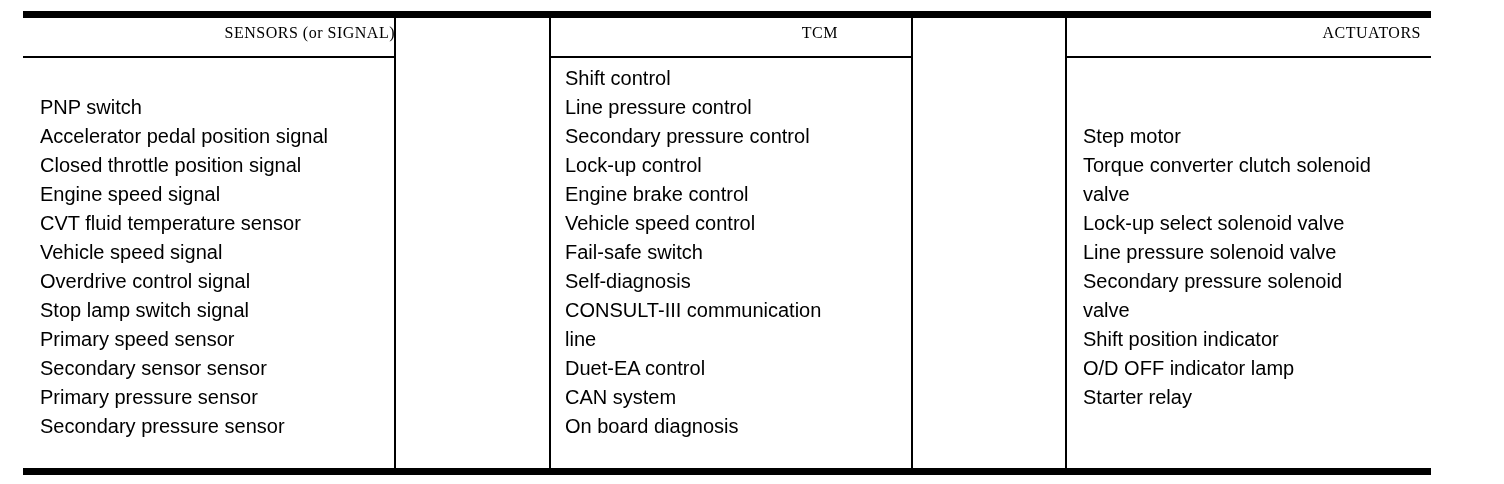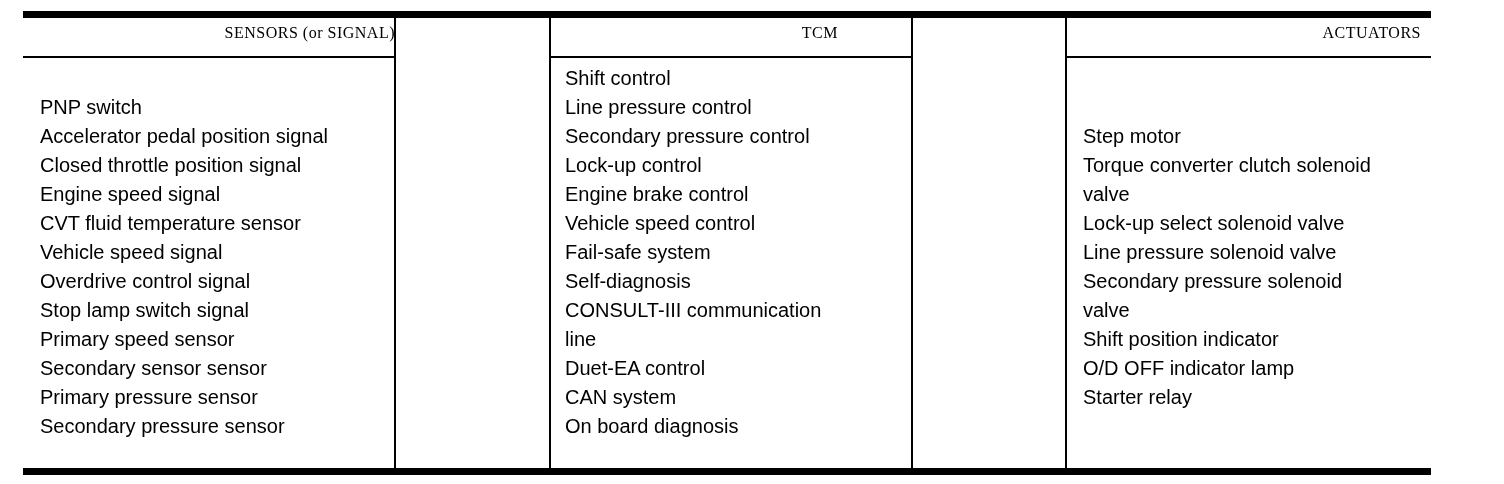--- a/index.html
+++ b/index.html
@@ -90,21 +90,21 @@
       <div class="line">Primary pressure sensor</div>
       <div class="line">Secondary pressure sensor</div>
     </div>
   <div class="col-body col-body-tcm">
       <div class="line">Shift control</div>
       <div class="line">Line pressure control</div>
       <div class="line">Secondary pressure control</div>
       <div class="line">Lock-up control</div>
       <div class="line">Engine brake control</div>
       <div class="line">Vehicle speed control</div>
-      <div class="line">Fail-safe system</div>
+      <div class="line">Fail-safe switch</div>
       <div class="line">Self-diagnosis</div>
       <div class="line">CONSULT-III communication</div>
       <div class="line">line</div>
       <div class="line">Duet-EA control</div>
       <div class="line">CAN system</div>
       <div class="line">On board diagnosis</div>
     </div>
   <div class="col-body col-body-actuators">
       <div class="line">Step motor</div>
       <div class="line">Torque converter clutch solenoid</div>

